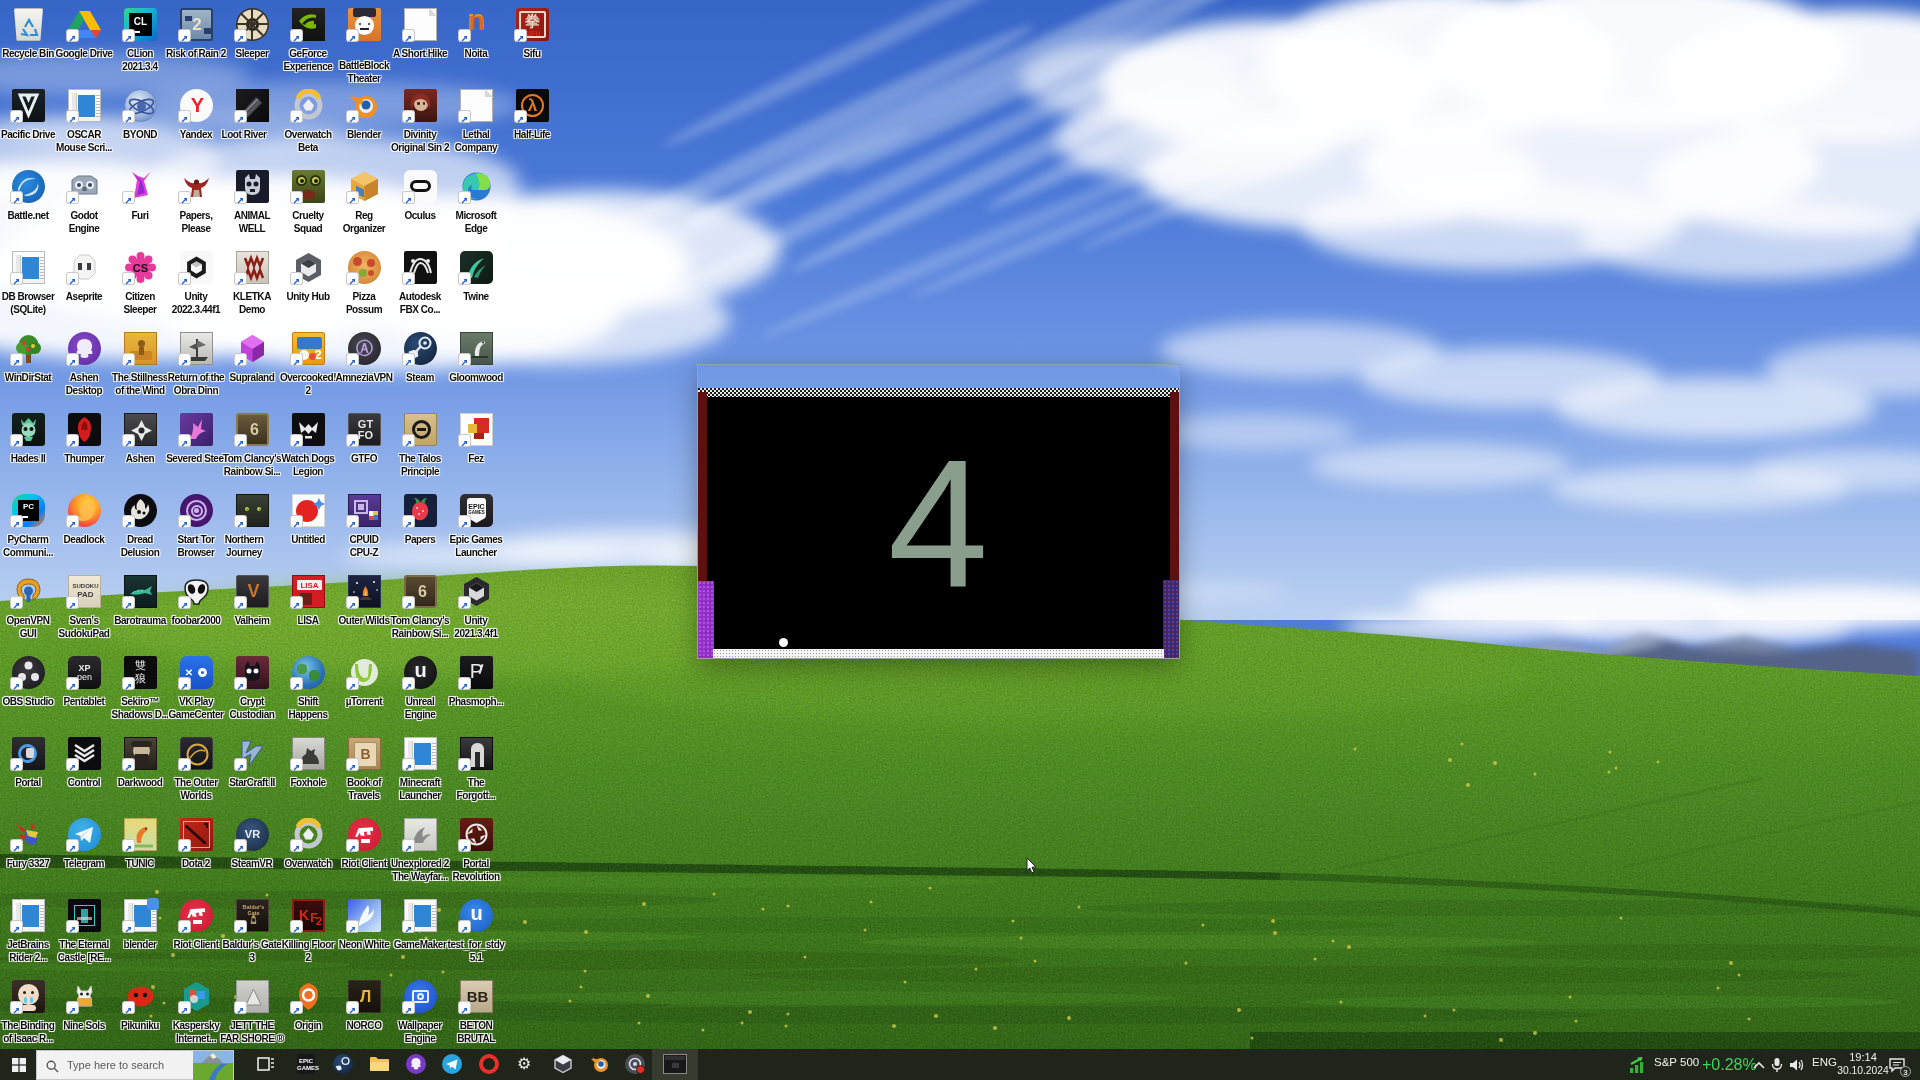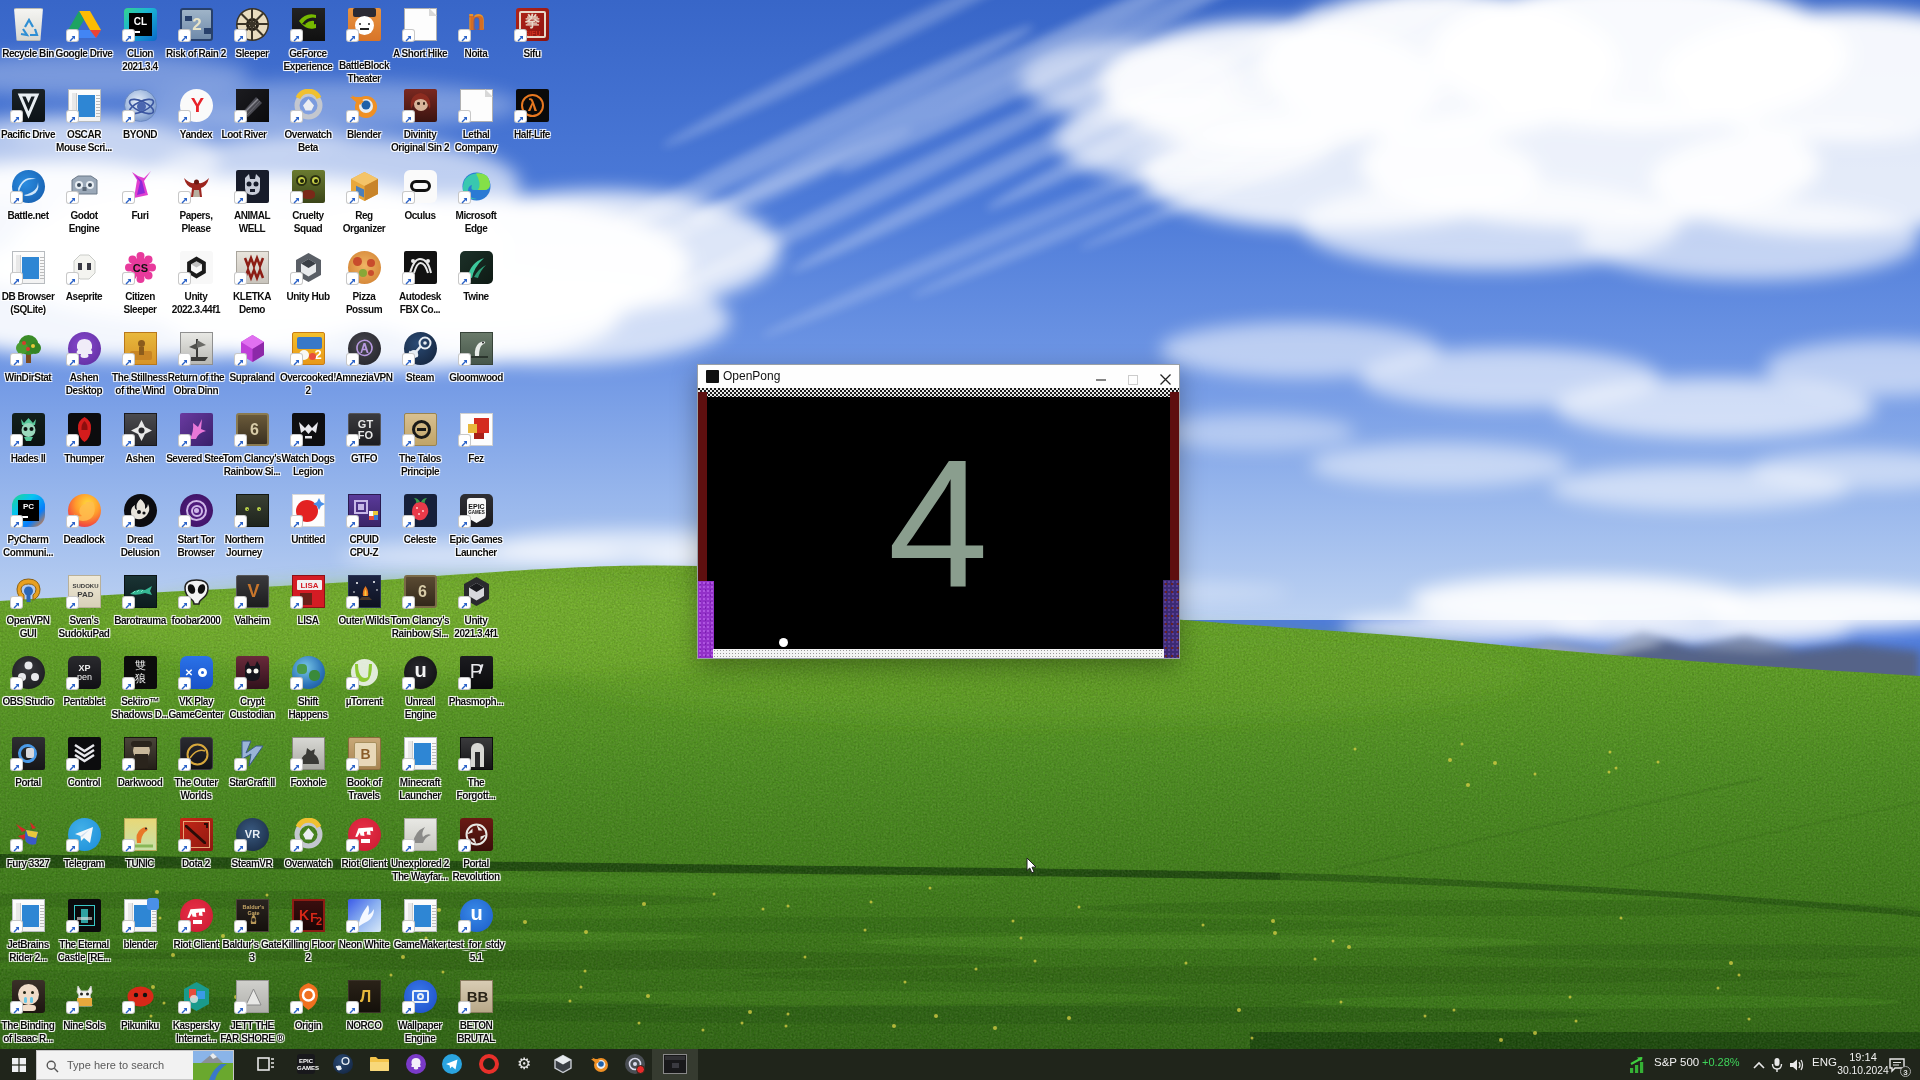--- a/index.html
+++ b/index.html
@@ -1047,21 +1047,21 @@
         <circle cx="19" cy="17" r="1" fill="#ffd0d0"></circle>
         <circle cx="15" cy="20" r="1" fill="#ffd0d0"></circle>
         <path d="M16,8 Q14,4 10,4 Q13,7 12,9 Z" fill="#3a9a4a"></path>
         <path d="M17,8 Q19,4 23,4 Q20,7 21,9 Z" fill="#3a9a4a"></path>
       </svg></div>
     <div class="sc" style="left:403px;top:516px"><svg width="11" height="11">
         <path d="M3,8 L7.2,3.8" stroke="#2a62c8" stroke-width="1.4" fill="none"></path>
         <path d="M4.6,3 L8,3 L8,6.4 Z" fill="#2a62c8"></path>
       </svg></div>
     <div class="lb" style="left:380px;top:534px">
-      <div>Celeste</div>
+      <div>Papers</div>
     </div>
     <div class="ic" style="left:460px;top:494px;background:linear-gradient(#2f2f34,#1a1a1e);border-radius:5px;">
       <div style="position:absolute;left:7px;top:4px;width:19px;height:25px;background:#f8f8f8;border-radius:3px 3px 8px 8px;clip-path:polygon(0 0,100% 0,100% 78%,50% 100%,0 78%);"></div>
       <div style="position:absolute;left:7px;top:8px;width:19px;text-align:center;font:700 7px/9px 'Liberation Sans',sans-serif;color:#111;letter-spacing:0px">EPIC</div>
       <div style="position:absolute;left:7px;top:16px;width:19px;text-align:center;font:700 4.5px/6.5px 'Liberation Sans',sans-serif;color:#111;letter-spacing:0px">GAMES</div>
     </div>
     <div class="sc" style="left:459px;top:516px"><svg width="11" height="11">
         <path d="M3,8 L7.2,3.8" stroke="#2a62c8" stroke-width="1.4" fill="none"></path>
         <path d="M4.6,3 L8,3 L8,6.4 Z" fill="#2a62c8"></path>
       </svg></div>
@@ -1709,33 +1709,20 @@
     <div class="sc" style="left:459px;top:1002px"><svg width="11" height="11">
         <path d="M3,8 L7.2,3.8" stroke="#2a62c8" stroke-width="1.4" fill="none"></path>
         <path d="M4.6,3 L8,3 L8,6.4 Z" fill="#2a62c8"></path>
       </svg></div>
     <div class="lb" style="left:436px;top:1020px">
       <div>BETON</div>
       <div>BRUTAL</div>
     </div>
 
 <div id="win">
- <div id="ttl">
-  <div id="wic"></div>
-        <span>OpenPong</span>
-  <div class="cap" style="right:72px"><svg width="10" height="10">
-            <path d="M0,5 L10,5" stroke="#333" stroke-width="1.2"></path>
-          </svg></div>
-  <div class="cap" style="right:40px"><svg width="10" height="10">
-            <rect x="0.5" y="0.5" width="9" height="9" fill="none" stroke="#ccc" stroke-width="1"></rect>
-          </svg></div>
-  <div class="cap" style="right:8px"><svg width="11" height="11">
-            <path d="M0.5,0.5 L10.5,10.5 M10.5,0.5 L0.5,10.5" stroke="#222" stroke-width="1.3"></path>
-          </svg></div>
- </div>
  <div id="game">
   <div id="tw"></div>
   <div class="rw" style="left:0"></div>
   <div class="rw" style="right:0"></div>
   <div id="lp"></div>
         <div id="rp"></div>
   <div id="bw"></div>
   <div id="ball"></div>
   <div id="four">4</div>
  </div>
@@ -1825,21 +1812,21 @@
         </div>
       </div>
       <svg style="position:absolute;left:1629px;top:8px" width="22" height="17">
         <rect x="1" y="11" width="3.2" height="5" fill="#35b135"></rect>
         <rect x="6" y="8" width="3.2" height="8" fill="#35b135"></rect>
         <rect x="11" y="5" width="3.2" height="11" fill="#35b135"></rect>
         <path d="M2,7 L13,1" stroke="#3fcf3f" stroke-width="2.2" fill="none"></path>
         <path d="M13.5,0 L8,0.5 L12,4.5 Z" fill="#3fcf3f"></path>
       </svg>
       <div class="tt" style="left:1654px;font-size:11.5px">S&amp;P 500</div>
-      <div class="tt" style="left:1702px;color:#3fd45a;font-size:11px">+0.28%</div>
+      <div class="tt" style="left:1702px;color:#3fd45a;font-size:16px">+0.28%</div>
       <svg style="position:absolute;left:1752px;top:12px" width="14" height="9">
         <path d="M2,7 L7,2 L12,7" stroke="#e8e8e8" stroke-width="1.6" fill="none"></path>
       </svg>
       <svg style="position:absolute;left:1771px;top:8px" width="12" height="16">
         <rect x="3.5" y="1" width="5" height="8" rx="2.5" fill="#e8e8e8"></rect>
         <path d="M1.5,7 Q1.5,12 6,12 Q10.5,12 10.5,7" stroke="#e8e8e8" stroke-width="1.4" fill="none"></path>
         <path d="M6,12 L6,15" stroke="#e8e8e8" stroke-width="1.4"></path>
       </svg>
       <svg style="position:absolute;left:1789px;top:9px" width="16" height="14">
         <path d="M1,5 L4,5 L8,1.5 L8,12.5 L4,9 L1,9 Z" fill="#e8e8e8"></path>

